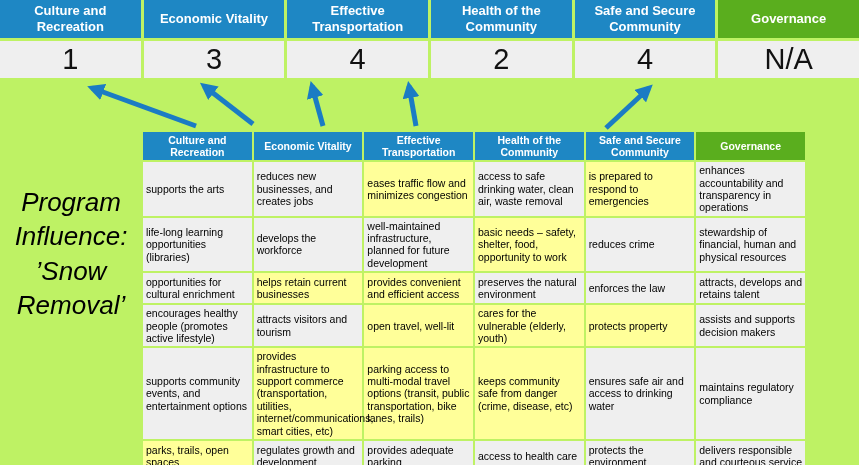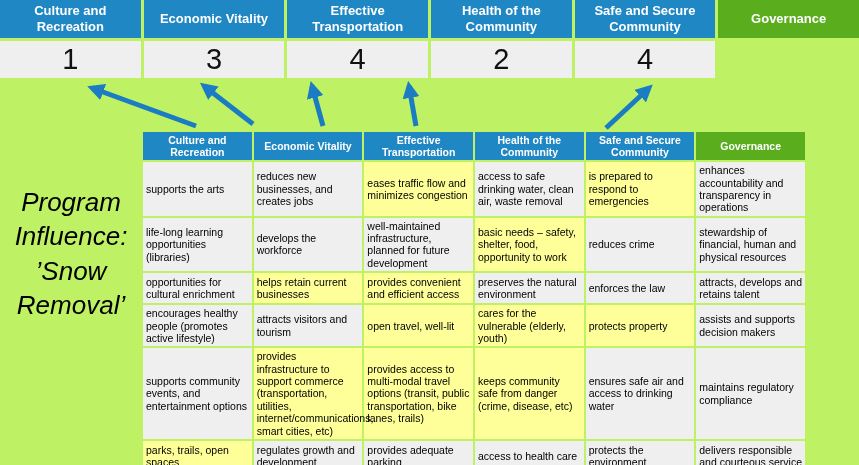--- a/index.html
+++ b/index.html
@@ -53,20 +53,21 @@
       <div class="top-cell blue">Health of the Community</div>
       <div class="top-cell blue">Safe and Secure Community</div>
       <div class="top-cell green">Governance</div>
     </div>
   <div class="score-band">
       <div class="score-cell">1</div>
       <div class="score-cell">3</div>
       <div class="score-cell">4</div>
       <div class="score-cell">2</div>
       <div class="score-cell">4</div>
+      <div class="score-cell">N/A</div>
     </div>
 
   <svg class="arrows" viewBox="0 0 859 52" width="859" height="52" xmlns="http://www.w3.org/2000/svg">
     <defs>
       <marker id="ah" viewBox="0 0 10 10" refX="7" refY="5" markerWidth="3.4" markerHeight="3.4" orient="auto-start-reverse">
         <path d="M0,0 L10,5 L0,10 z" fill="var(--c-arrow)"></path>
       </marker>
     </defs>
     <line x1="196" y1="46" x2="92" y2="8" stroke="var(--c-arrow)" stroke-width="5" marker-end="url(#ah)"></line>
     <line x1="253" y1="44" x2="204" y2="6" stroke="var(--c-arrow)" stroke-width="5" marker-end="url(#ah)"></line>
@@ -117,21 +118,21 @@
           <td class="bg-gray">encourages healthy people (promotes active lifestyle)</td>
           <td class="bg-gray">attracts visitors and tourism</td>
           <td class="bg-yellow">open travel, well-lit</td>
           <td class="bg-yellow">cares for the vulnerable (elderly, youth)</td>
           <td class="bg-yellow">protects property</td>
           <td class="bg-gray">assists and supports decision makers</td>
         </tr>
         <tr>
           <td class="bg-gray">supports community events, and entertainment options</td>
           <td class="bg-yellow">provides infrastructure to support commerce (transportation, utilities, internet/communications, smart cities, etc)</td>
-          <td class="bg-yellow">provides access to multi-modal travel options (transit, public transportation, bike lanes, trails)</td>
+          <td class="bg-yellow">parking access to multi-modal travel options (transit, public transportation, bike lanes, trails)</td>
           <td class="bg-yellow">keeps community safe from danger (crime, disease, etc)</td>
           <td class="bg-gray">ensures safe air and access to drinking water</td>
           <td class="bg-gray">maintains regulatory compliance</td>
         </tr>
         <tr>
           <td class="bg-yellow">parks, trails, open spaces</td>
           <td class="bg-gray">regulates growth and development</td>
           <td class="bg-gray">provides adequate parking</td>
           <td class="bg-gray">access to health care</td>
           <td class="bg-gray">protects the environment</td>

